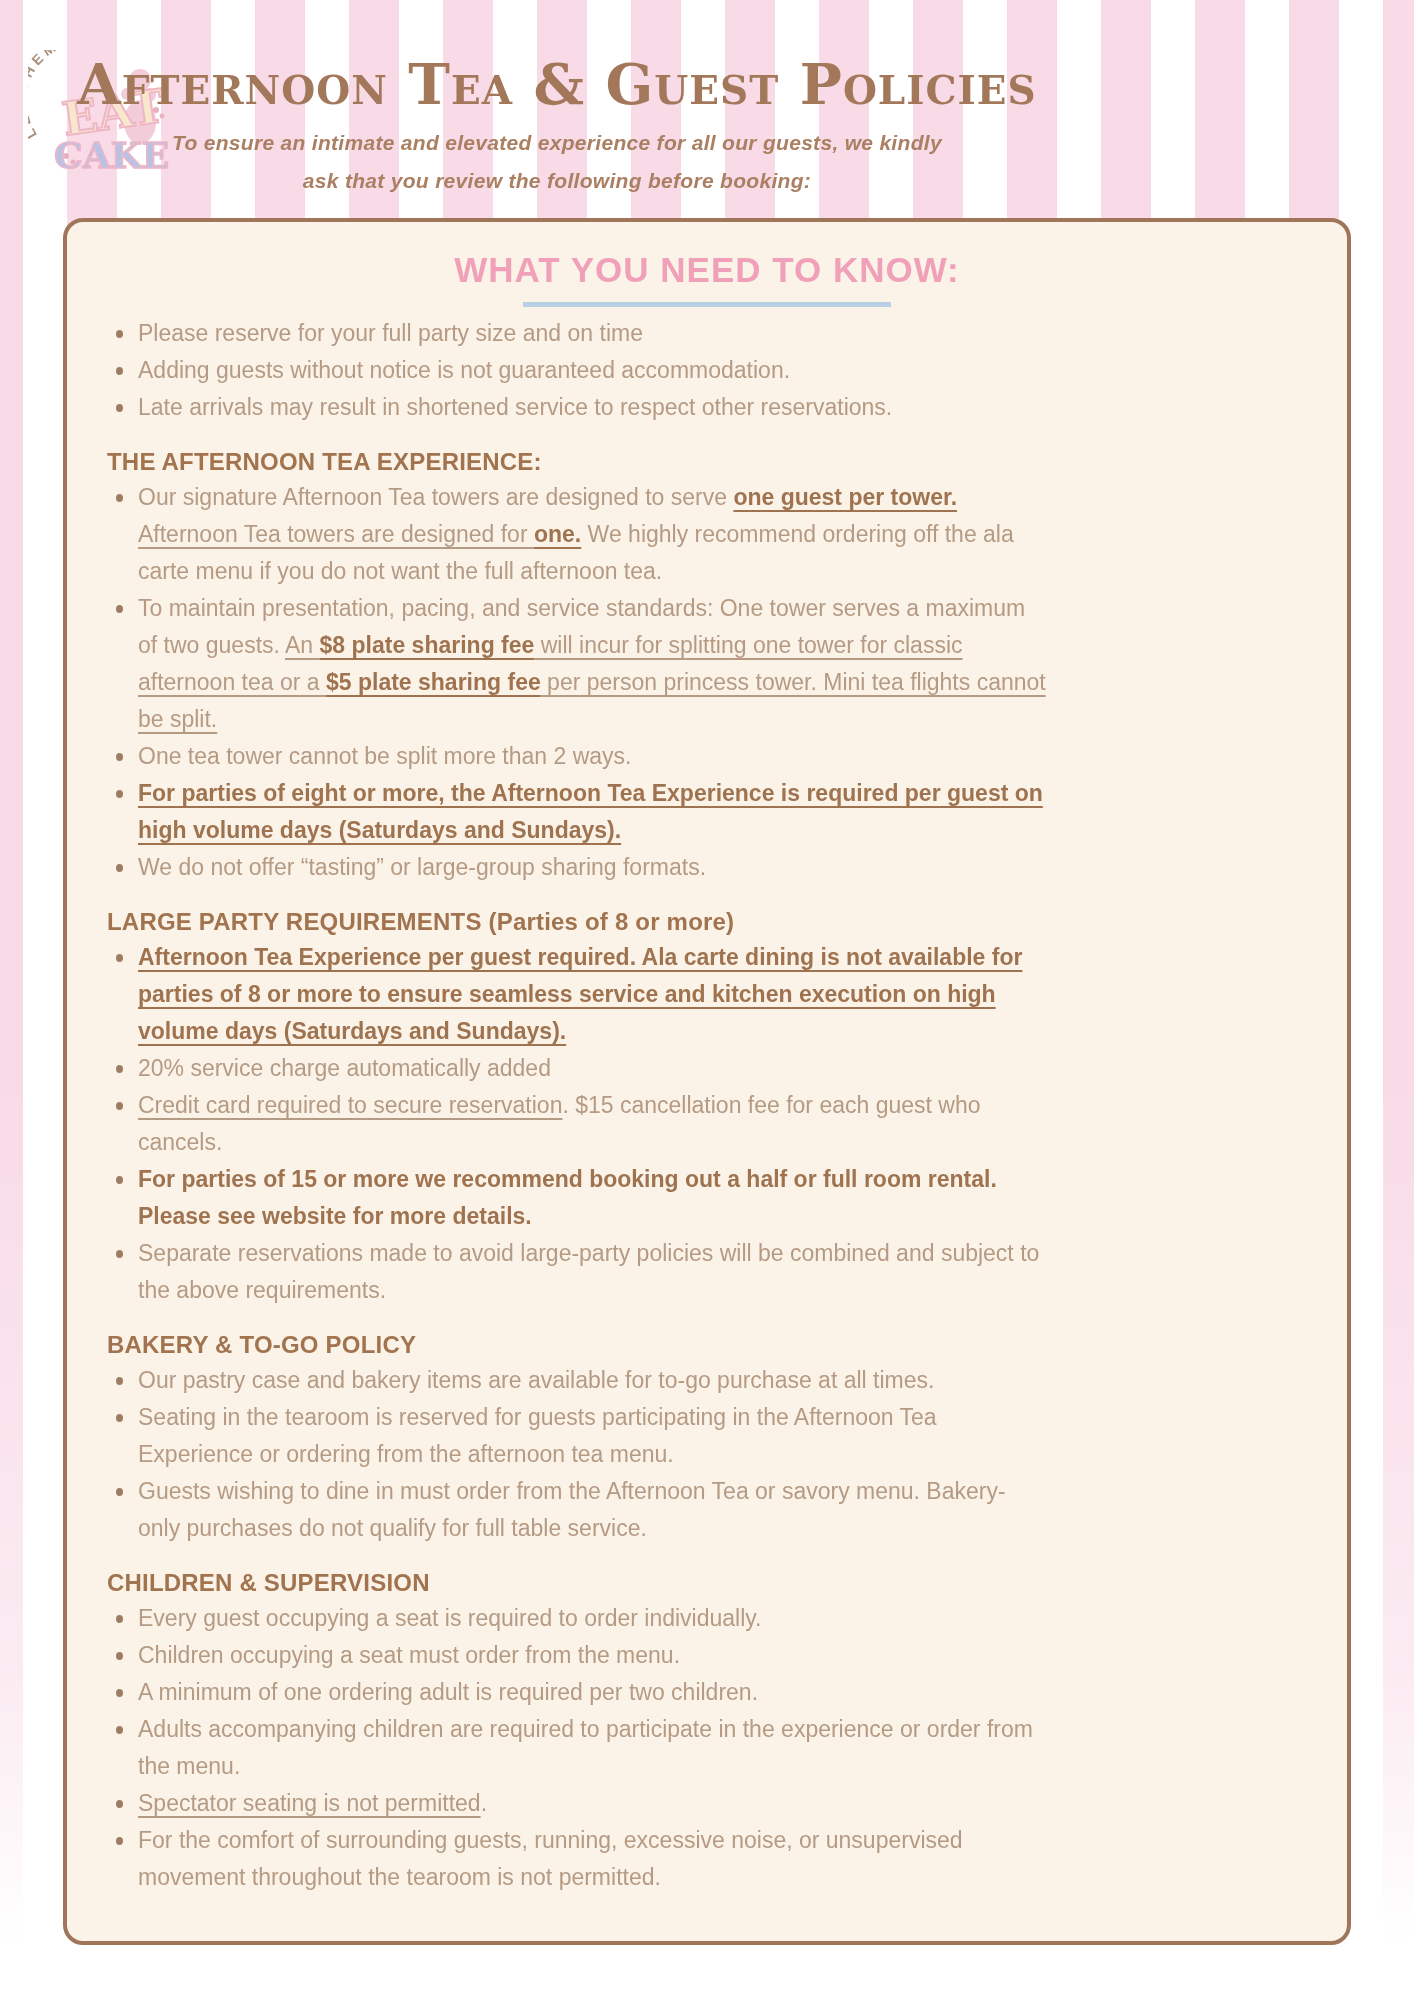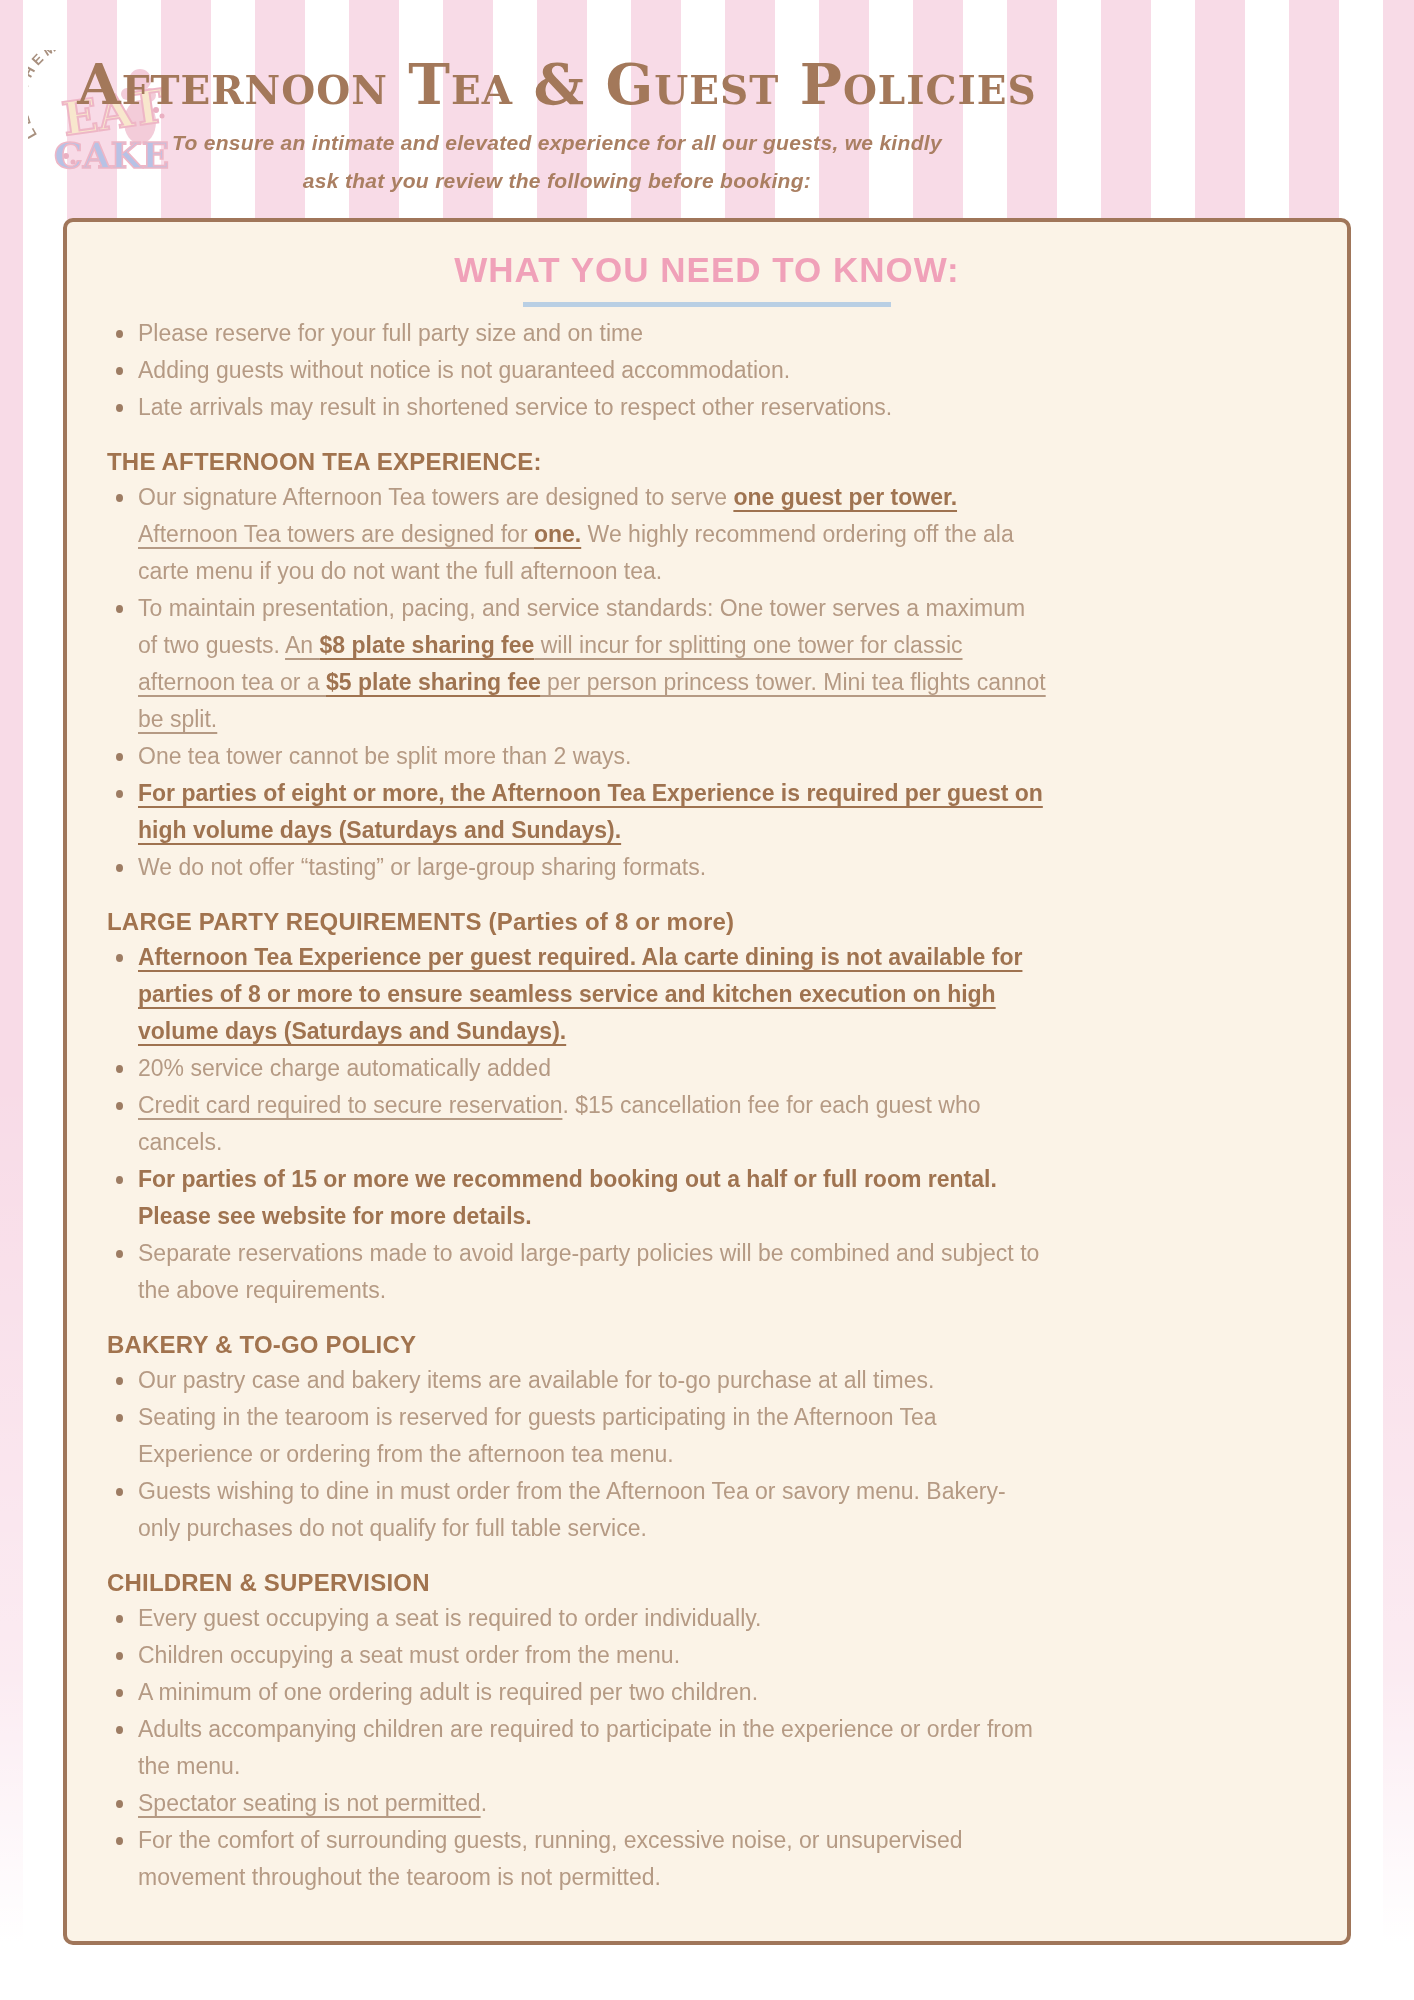--- a/index.html
+++ b/index.html
@@ -25,21 +25,21 @@
     font-family:"DejaVu Serif", serif; font-weight:bold; font-variant:small-caps;
     font-size:56px; letter-spacing:1px; color:#a3785a; line-height:1.3;
   }
   .sub {
     margin:6px 0 0; text-align:center; font-style:italic; font-weight:bold;
     font-size:21px; color:#aa7f62; letter-spacing:0.3px; line-height:1.55;
   }
   .card {
     position:absolute; left:63px; top:218px; width:1288px; height:1727px;
     box-sizing:border-box; background:#fbf3e7;
-    border:4px solid #a0765a; border-radius:10px;
+    border:4px solid #a0765a; border-radius:20px;
     padding:28px 40px 0 40px;
   }
   h2.card-heading {
     margin:0; text-align:center; font-size:35px; font-weight:bold;
     color:#f0a1b9; letter-spacing:1px;
   }
   .divider { width:368px; height:5px; background:#b9cfe4; margin:12px auto 8px; }
   .policy-section { width:940px; }
   .policy-section h3 {
     margin:22px 0 3px; font-size:24px; font-weight:bold;

